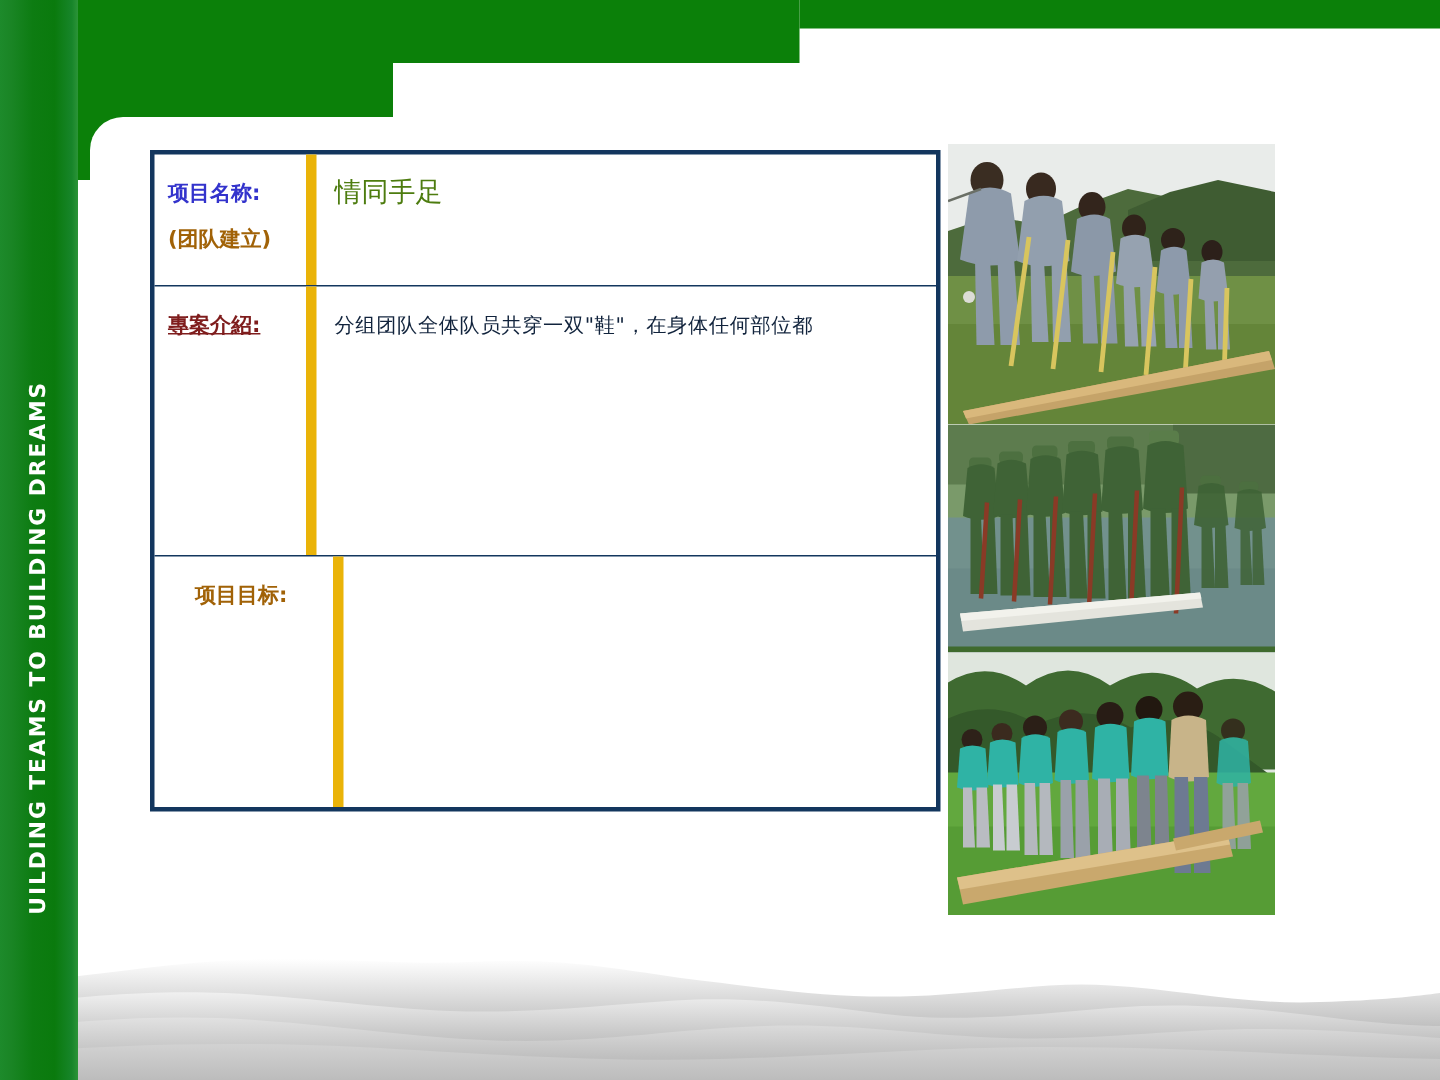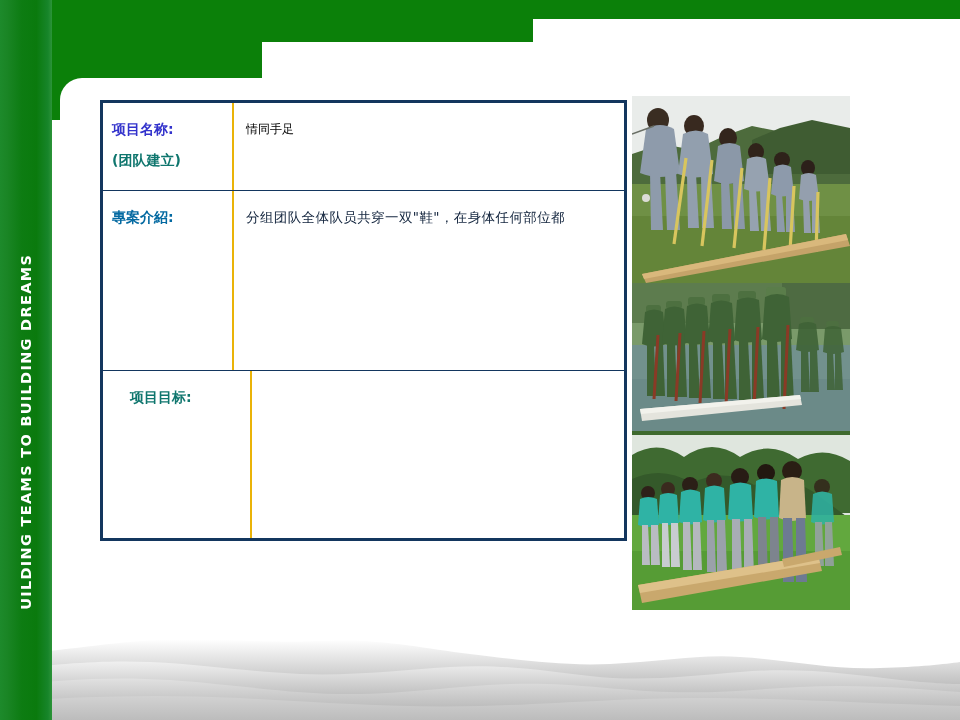--- a/index.html
+++ b/index.html
@@ -84,46 +84,46 @@
     display: flex;
     box-sizing: border-box;
     border-bottom: 1px solid #13365e;
   }
   .row:last-child { border-bottom: none; padding-left: 18px; }
   .row-1 { height: 88px; }
   .row-2 { height: 180px; }
   .row-3 { height: 167px; }
 
   .cell-label {
-    width: 131px;
+    width: 108px;
     box-sizing: border-box;
-    border-right: 2px solid #eab308;
+    border-right: 7px solid #eab308;
     padding: 11px 0 0 9px;
   }
   .cell-value {
     flex: 1;
     box-sizing: border-box;
     padding: 11px 0 0 12px;
   }
 
   .lbl {
     font-family: "DejaVu Sans", "Liberation Sans", sans-serif;
     font-weight: bold;
     font-size: 14px;
     line-height: 31px;
     white-space: nowrap;
   }
   .lbl-blue  { color: #3333cc; }
-  .lbl-navy  { color: #0f766e; }
-  .lbl-green { color: #0369a1; }
+  .lbl-navy  { color: #a16207; }
+  .lbl-green { color: #7f1d1d; text-decoration: underline; }
 
   .val {
     font-family: "DejaVu Sans", "Liberation Sans", sans-serif;
-    font-size: 12px;
-    color: #000000;
+    font-size: 18px;
+    color: #4d7c0f;
     line-height: 30px;
   }
   .val-body {
     color: #11233c;
     font-size: 13.5px;
     line-height: 31px;
     letter-spacing: 0.4px;
     max-width: 400px;
   }
 

